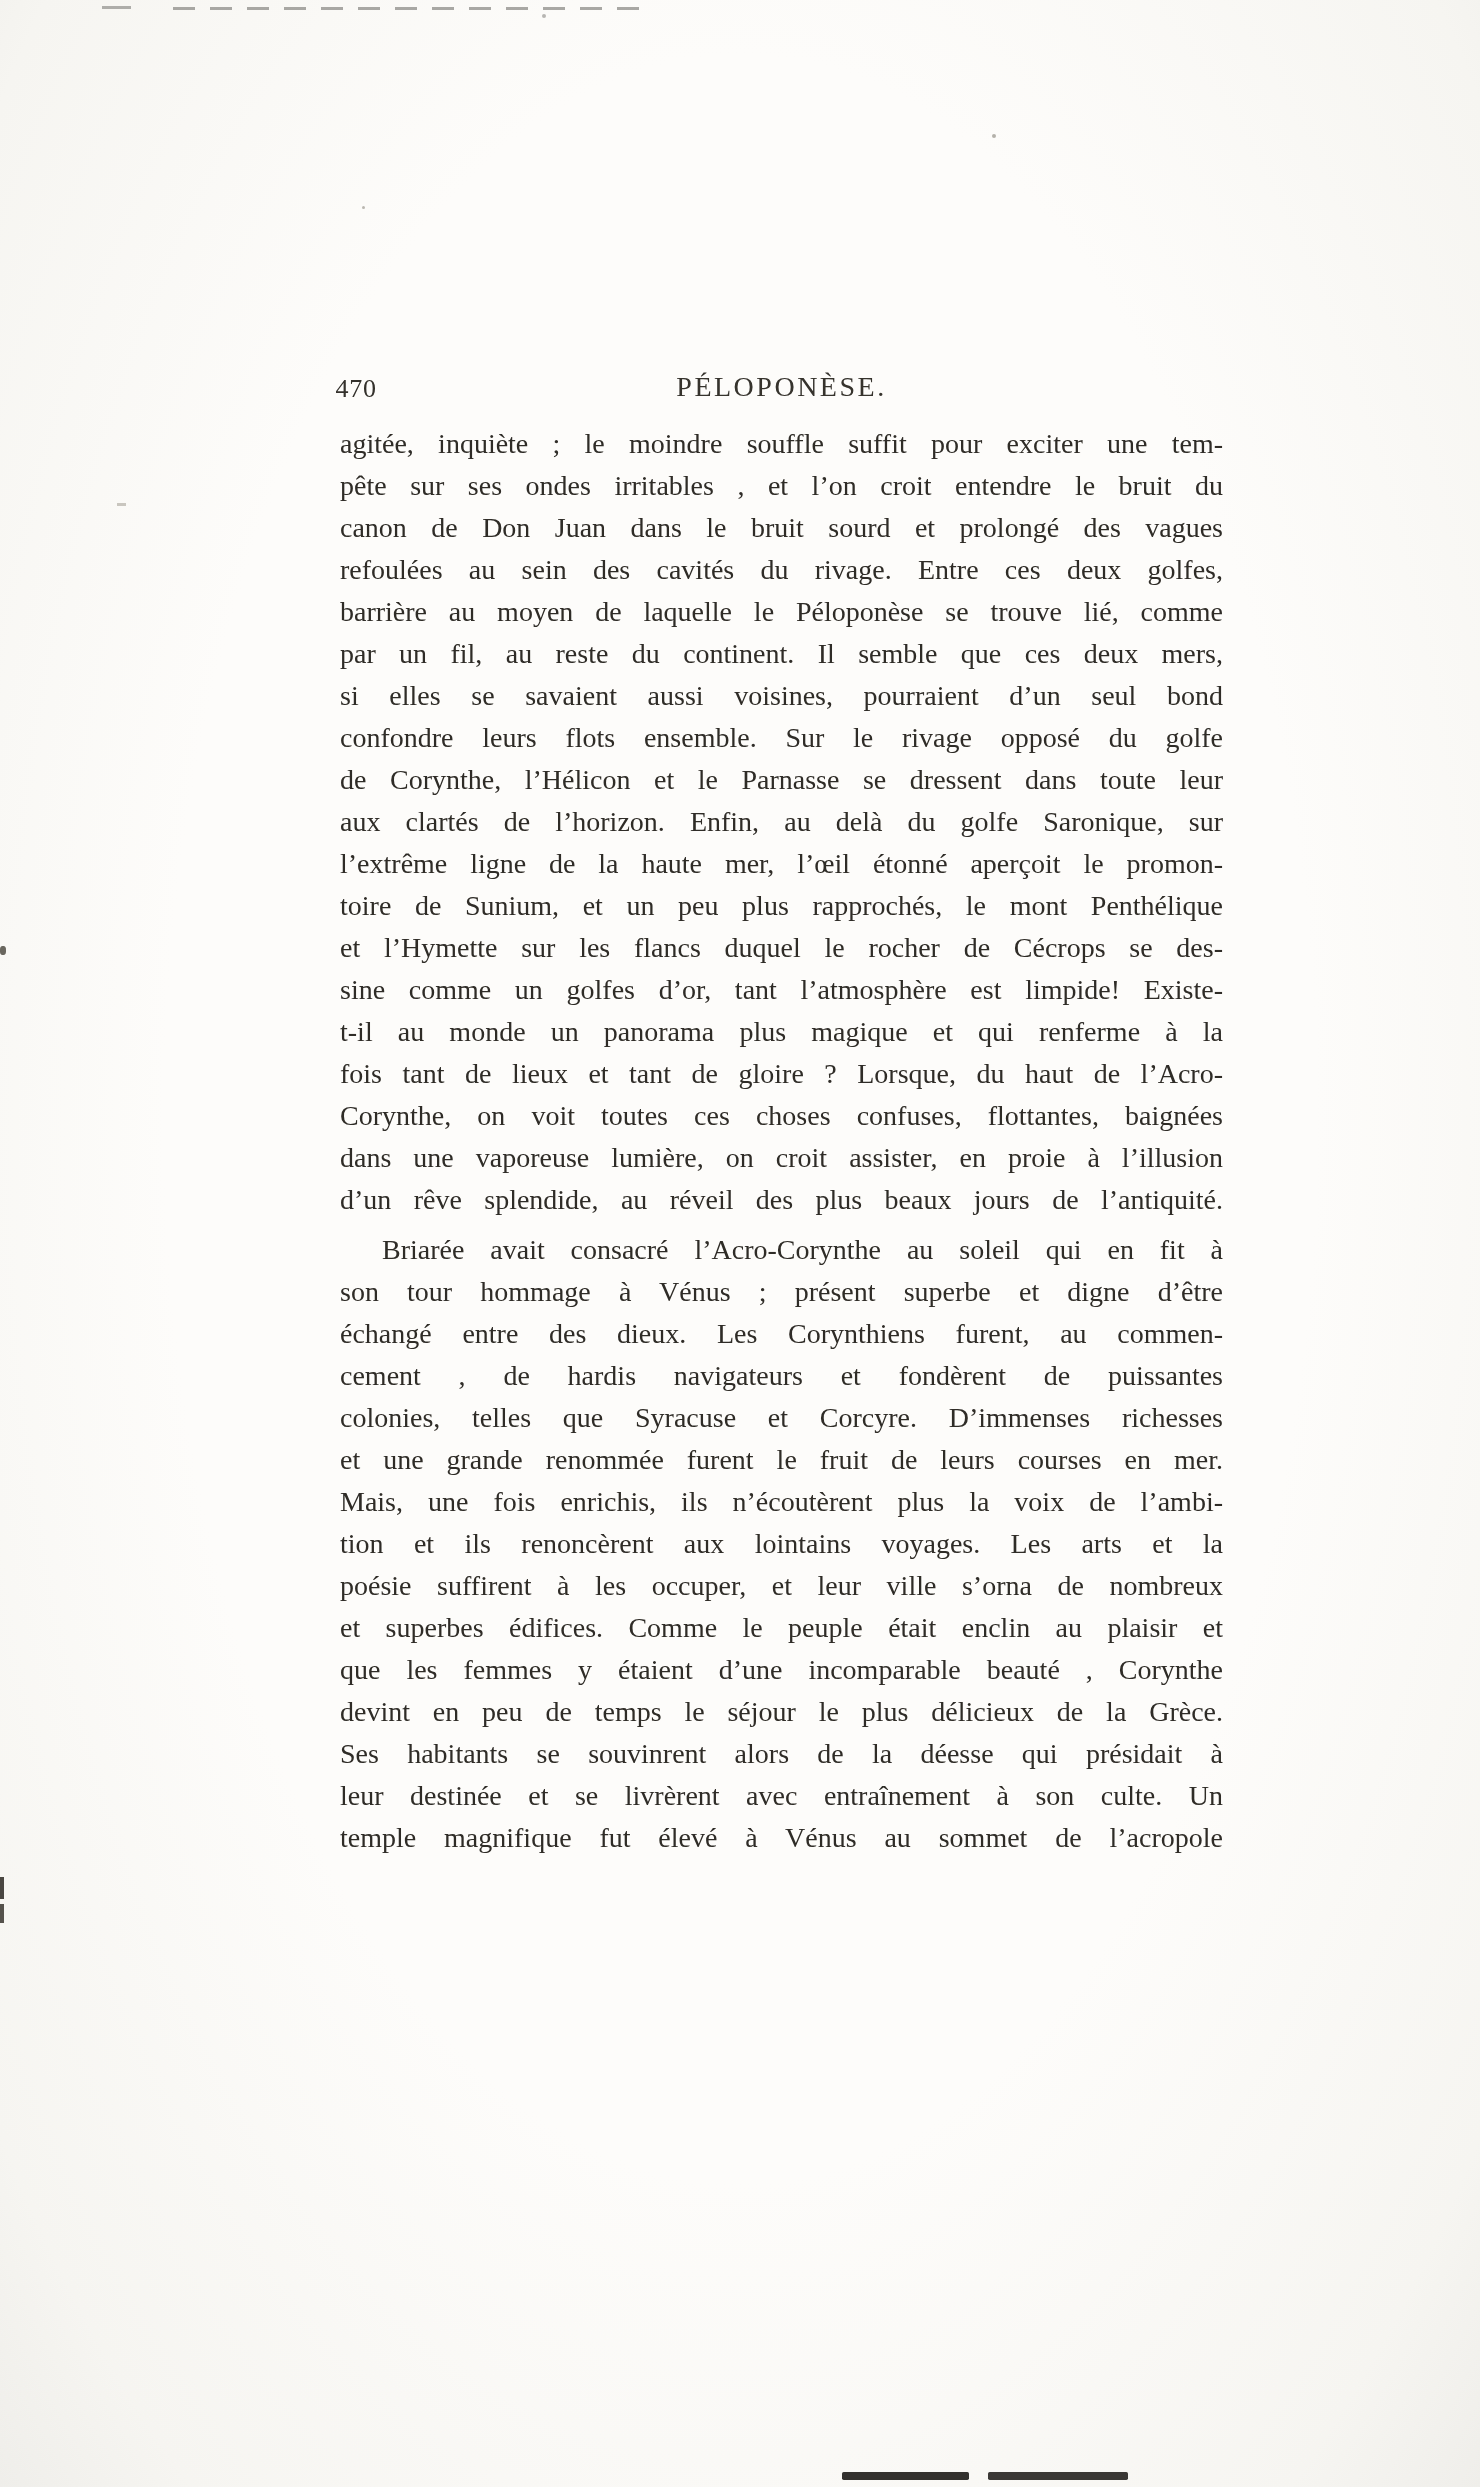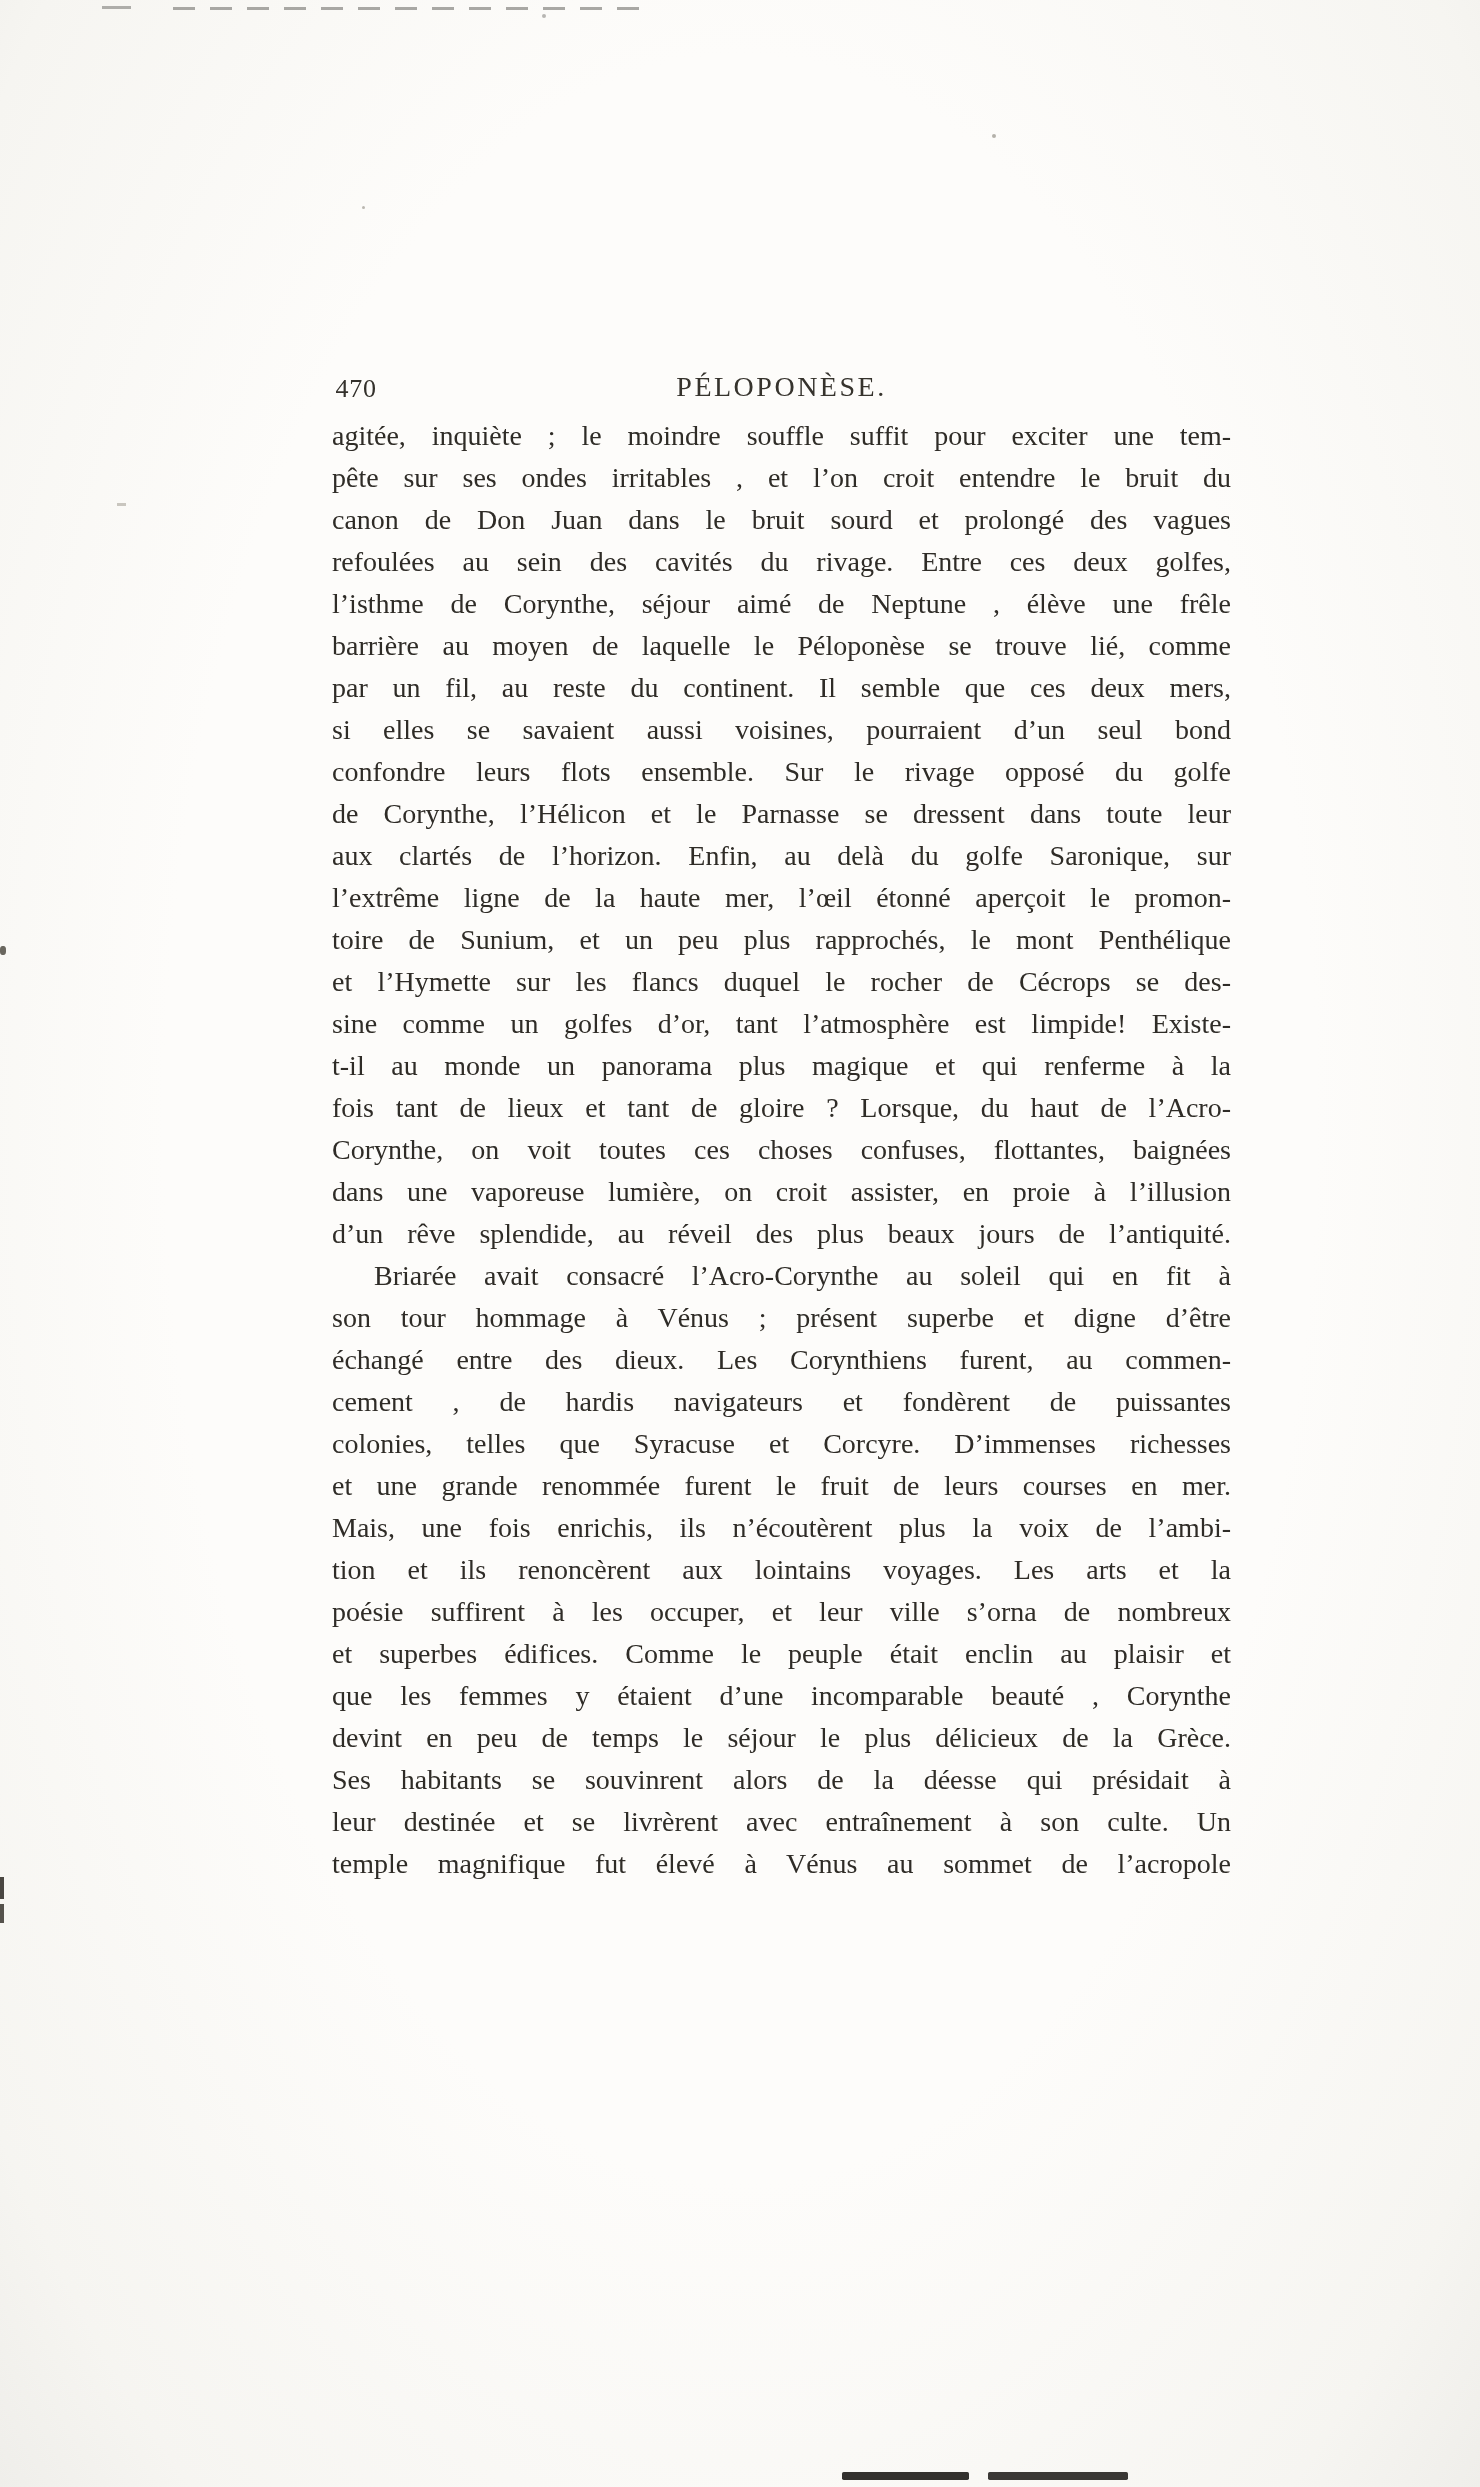--- a/index.html
+++ b/index.html
@@ -48,21 +48,21 @@
   
   .text-block {
     position: absolute;
     top: 415px;
     left: 332px;
     width: 899px;
     font-size: 28px;
     line-height: 42px;
     color: #2f2c27;
   }
-  .para { margin: 0; }
+  .para { margin: 8px; }
   .line {
     text-align: justify;
     text-align-last: justify;
     height: 42px;
     overflow: hidden;
   }
   .para.indent .line:first-child {
     text-indent: 42px;
   }
 
@@ -106,21 +106,20 @@
     <span class="page-number">470</span>
     <span class="running-title">PÉLOPONÈSE.</span>
   </div>
 
   <div class="text-block" id="text-block">
       <div class="para">
         <div class="line">agitée, inquiète ; le moindre souffle suffit pour exciter une tem-</div>
         <div class="line">pête sur ses ondes irritables , et l’on croit entendre le bruit du</div>
         <div class="line">canon de Don Juan dans le bruit sourd et prolongé des vagues</div>
         <div class="line">refoulées au sein des cavités du rivage. Entre ces deux golfes,</div>
-        <div class="line">l’isthme de Corynthe, séjour aimé de Neptune , élève une frêle</div>
         <div class="line">barrière au moyen de laquelle le Péloponèse se trouve lié, comme</div>
         <div class="line">par un fil, au reste du continent. Il semble que ces deux mers,</div>
         <div class="line">si elles se savaient aussi voisines, pourraient d’un seul bond</div>
         <div class="line">confondre leurs flots ensemble. Sur le rivage opposé du golfe</div>
         <div class="line">de Corynthe, l’Hélicon et le Parnasse se dressent dans toute leur</div>
         <div class="line">aux clartés de l’horizon. Enfin, au delà du golfe Saronique, sur</div>
         <div class="line">l’extrême ligne de la haute mer, l’œil étonné aperçoit le promon-</div>
         <div class="line">toire de Sunium, et un peu plus rapprochés, le mont Penthélique</div>
         <div class="line">et l’Hymette sur les flancs duquel le rocher de Cécrops se des-</div>
         <div class="line">sine comme un golfes d’or, tant l’atmosphère est limpide! Existe-</div>

